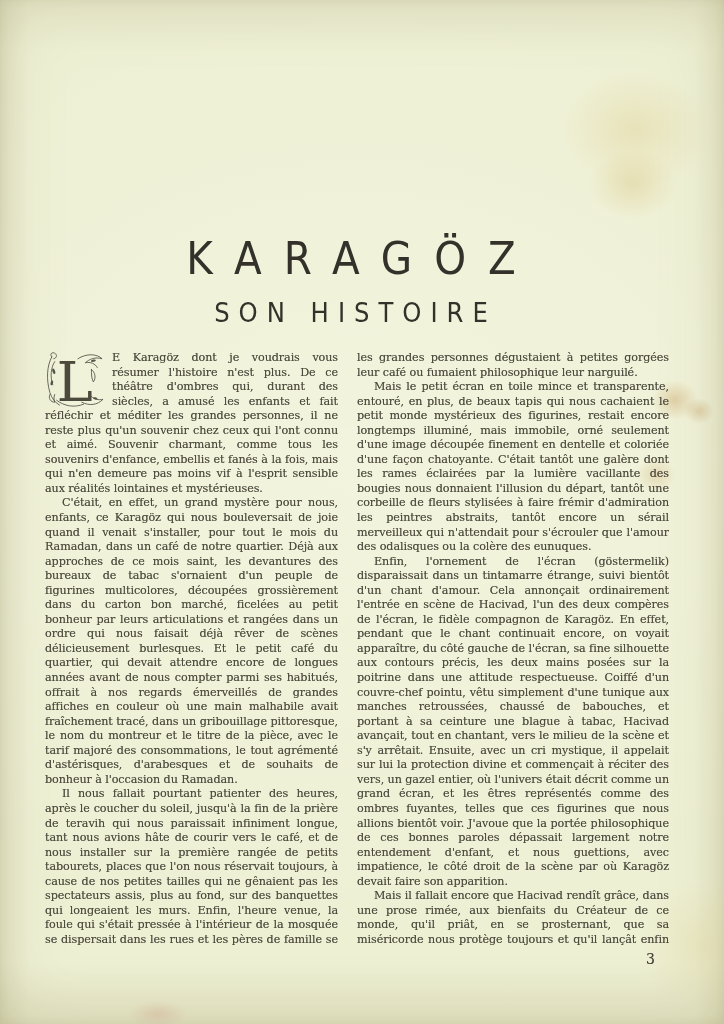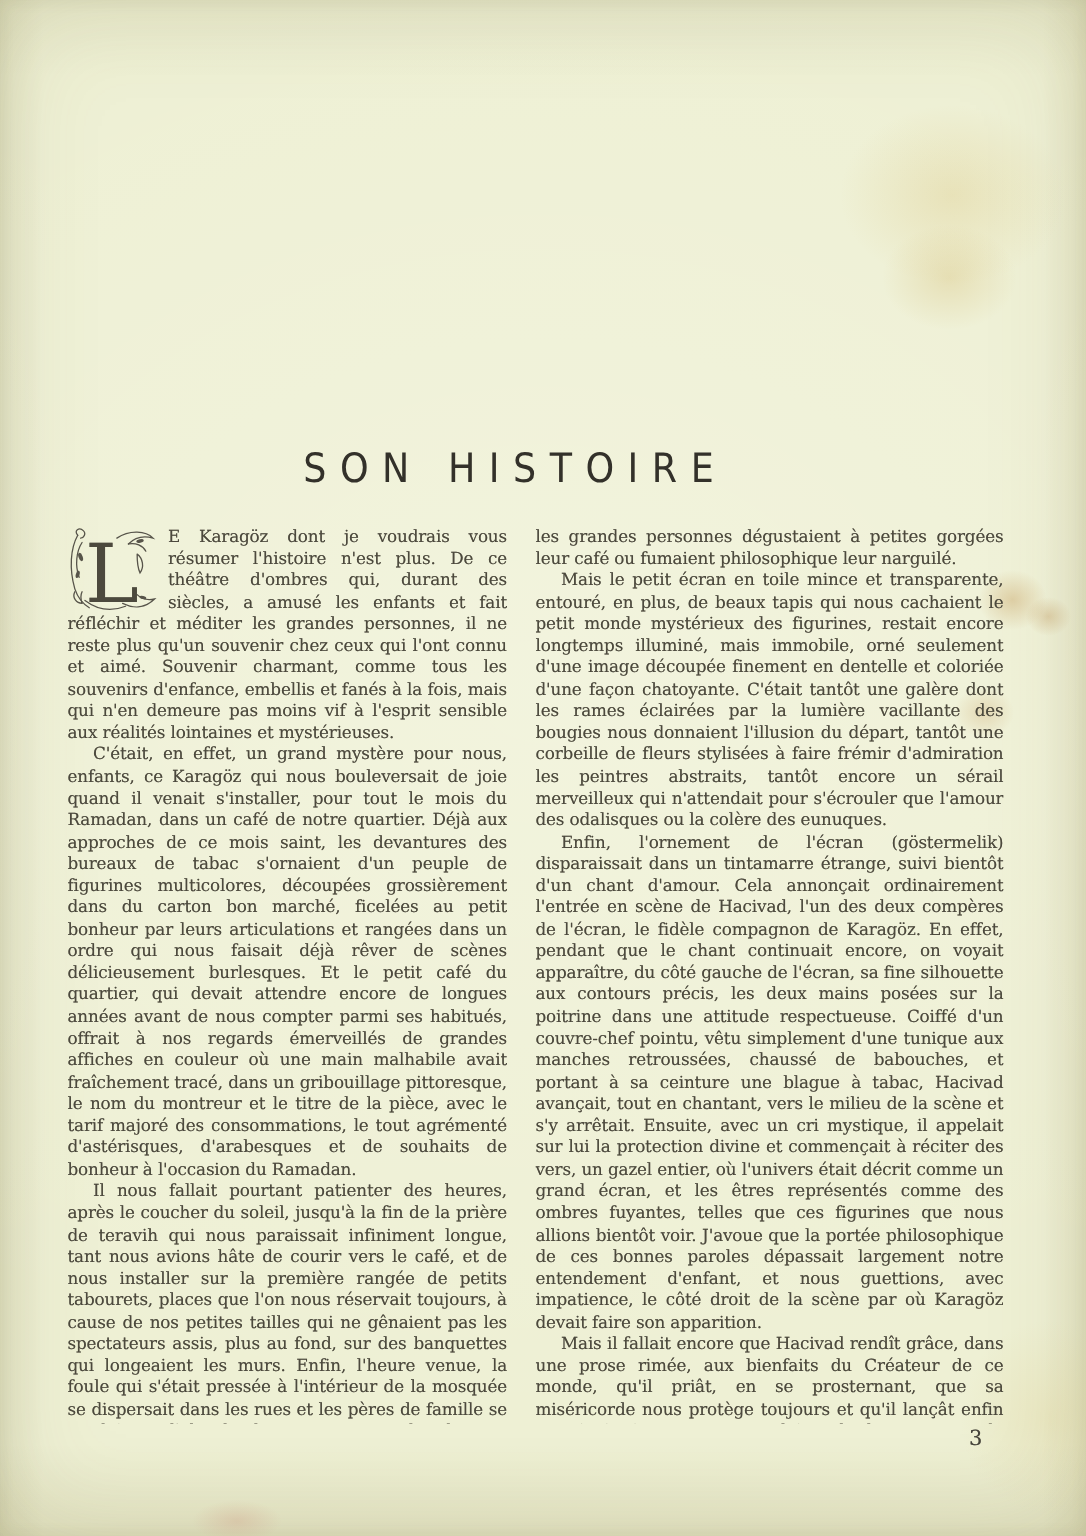--- a/index.html
+++ b/index.html
@@ -37,21 +37,21 @@
     text-align:center;
     font-family:"DejaVu Sans", sans-serif;
     font-weight:400;
     font-size:45px;
     letter-spacing:22px;
     text-indent:22px;
     color:#33312a;
     font-stretch:condensed;
   }
   .page-subtitle{
-    position:absolute;left:32px;top:297px;width:614px;
+    position:absolute;left:44px;top:297px;width:614px;
     text-align:center;
     font-family:"DejaVu Sans", sans-serif;
     font-weight:400;
     font-size:27px;
     letter-spacing:9px;
     text-indent:9px;
     color:#33312a;
     font-stretch:condensed;
   }
   .text-block{
@@ -90,20 +90,21 @@
 <div class="page">
 
   <div class="stain s1"></div>
   <div class="stain s2"></div>
   <div class="stain s3"></div>
   <div class="stain s4"></div>
   <div class="stain s5"></div>
   <div class="stain s6"></div>
   <div class="stain s7"></div>
 
+  <div class="page-title">KARAGÖZ</div>
   <div class="page-subtitle">SON HISTOIRE</div>
 
   <div class="text-block">
 
     <div class="col left">
       <p>
         <svg class="dropcap" viewBox="0 0 62 59" xmlns="http://www.w3.org/2000/svg">
           <g fill="none" stroke="#57544a" stroke-width="0.9" stroke-linecap="round">
             <path d="M7,5 C2,14 1,28 5,42 C7,48 10,52 15,55"></path>
             <path d="M7,5 c-3,-3 1,-6 4,-3 c2,2 0,5 -2,5"></path>

